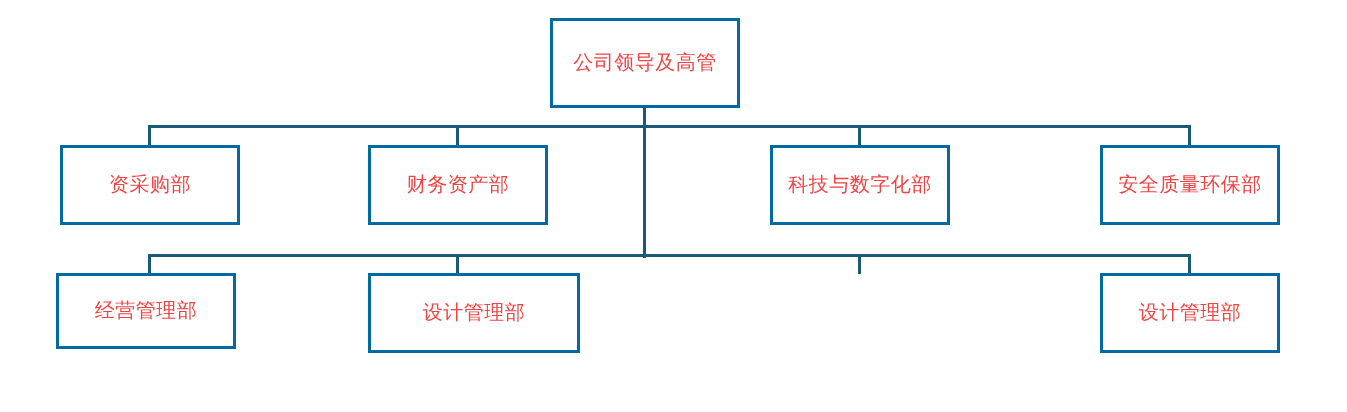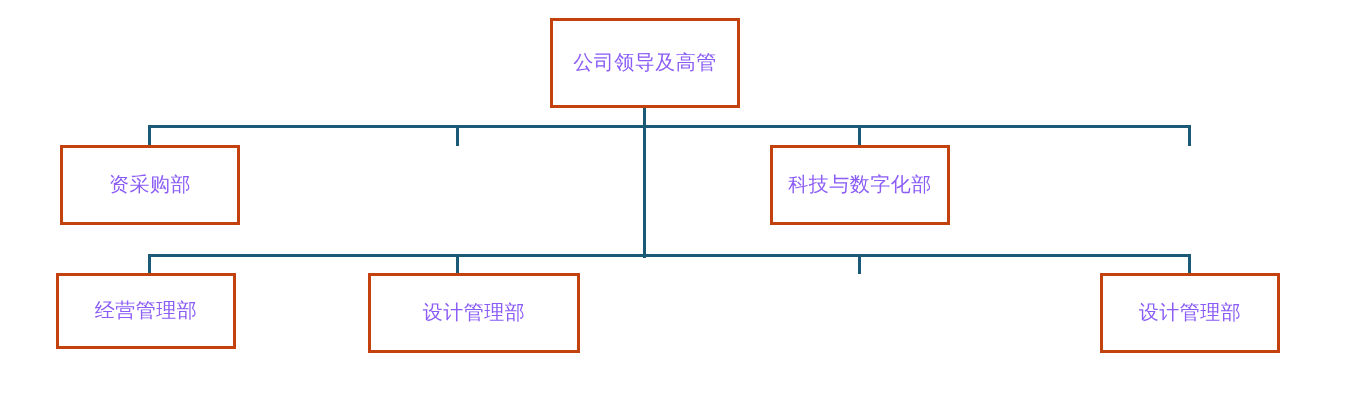--- a/index.html
+++ b/index.html
@@ -15,26 +15,26 @@
     position: relative;
     width: 1347px;
     height: 412px;
     background: #ffffff;
     overflow: hidden;
   }
   .node {
     position: absolute;
     box-sizing: border-box;
     background: #ffffff;
-    border: 3px solid #c2410c;
+    border: 3px solid #0369a1;
     display: flex;
     align-items: center;
     justify-content: center;
     text-align: center;
-    color: #8b5cf6;
+    color: #ef4444;
     font-size: 20px;
     line-height: 1.28;
     letter-spacing: 0.5px;
     z-index: 3;
   }
   .node .node-label {
     display: block;
     padding: 0 6px;
     white-space: pre-line;
   }
@@ -73,25 +73,31 @@
 
   <div class="connector v" style="left:148px; top:125px; height:21px;"></div>
   <div class="connector v" style="left:456px; top:125px; height:21px;"></div>
   <div class="connector v" style="left:858px; top:125px; height:21px;"></div>
   <div class="connector v" style="left:1188px; top:125px; height:21px;"></div>
 
   <div class="node" style="left:60px; top:145px; width:180px; height:80px;">
     <span class="node-label">资采购部</span>
   </div>
 
+  <div class="node" style="left:368px; top:145px; width:180px; height:80px;">
+    <span class="node-label">财务资产部</span>
+  </div>
 
   <div class="node" style="left:770px; top:145px; width:180px; height:80px;">
     <span class="node-label">科技与数字化部</span>
   </div>
 
+  <div class="node" style="left:1100px; top:145px; width:180px; height:80px;">
+    <span class="node-label">安全质量环保部</span>
+  </div>
 
   <div class="connector h" style="left:148px; top:254px; width:1043px;"></div>
 
   <div class="connector v" style="left:148px; top:254px; height:20px;"></div>
   <div class="connector v" style="left:456px; top:254px; height:20px;"></div>
   <div class="connector v" style="left:858px; top:254px; height:20px;"></div>
   <div class="connector v" style="left:1188px; top:254px; height:20px;"></div>
 
   <div class="node" style="left:56px; top:273px; width:180px; height:76px;">
     <span class="node-label">经营管理部</span>

